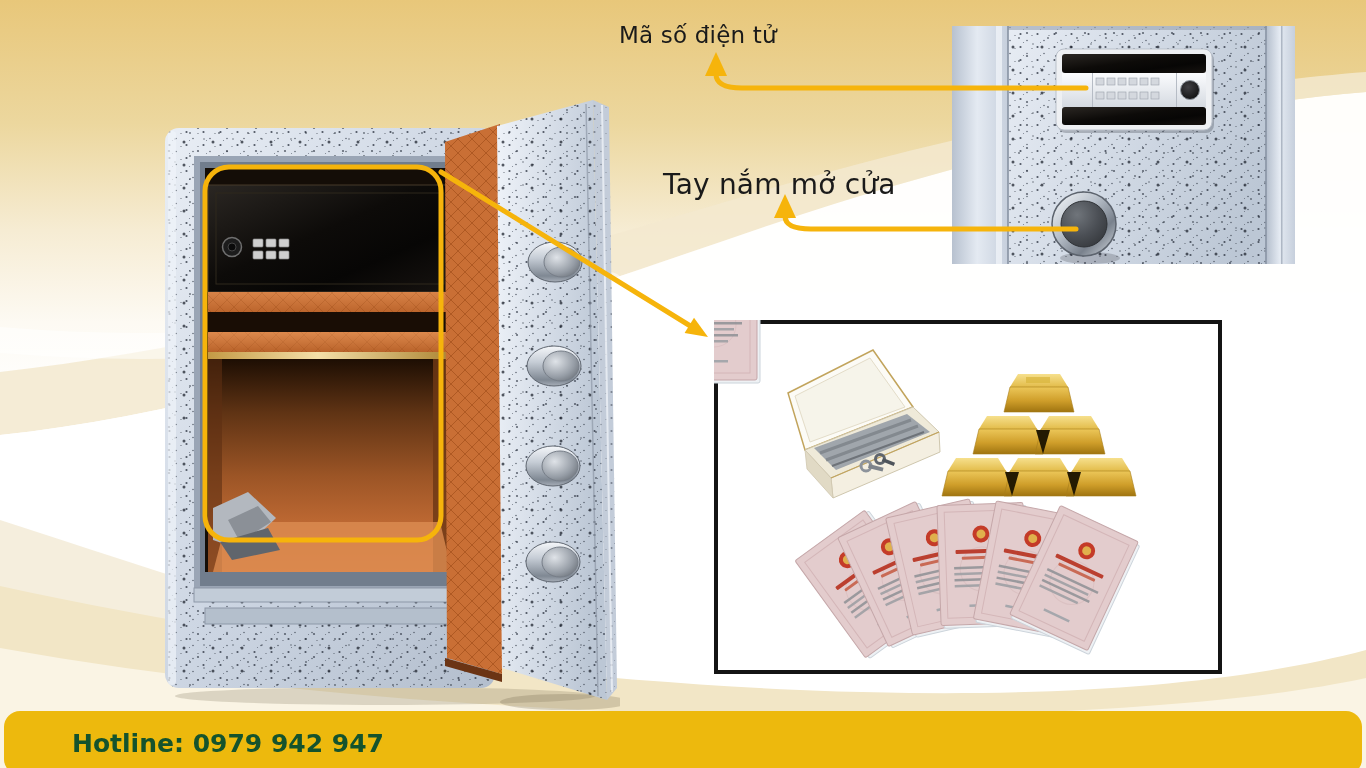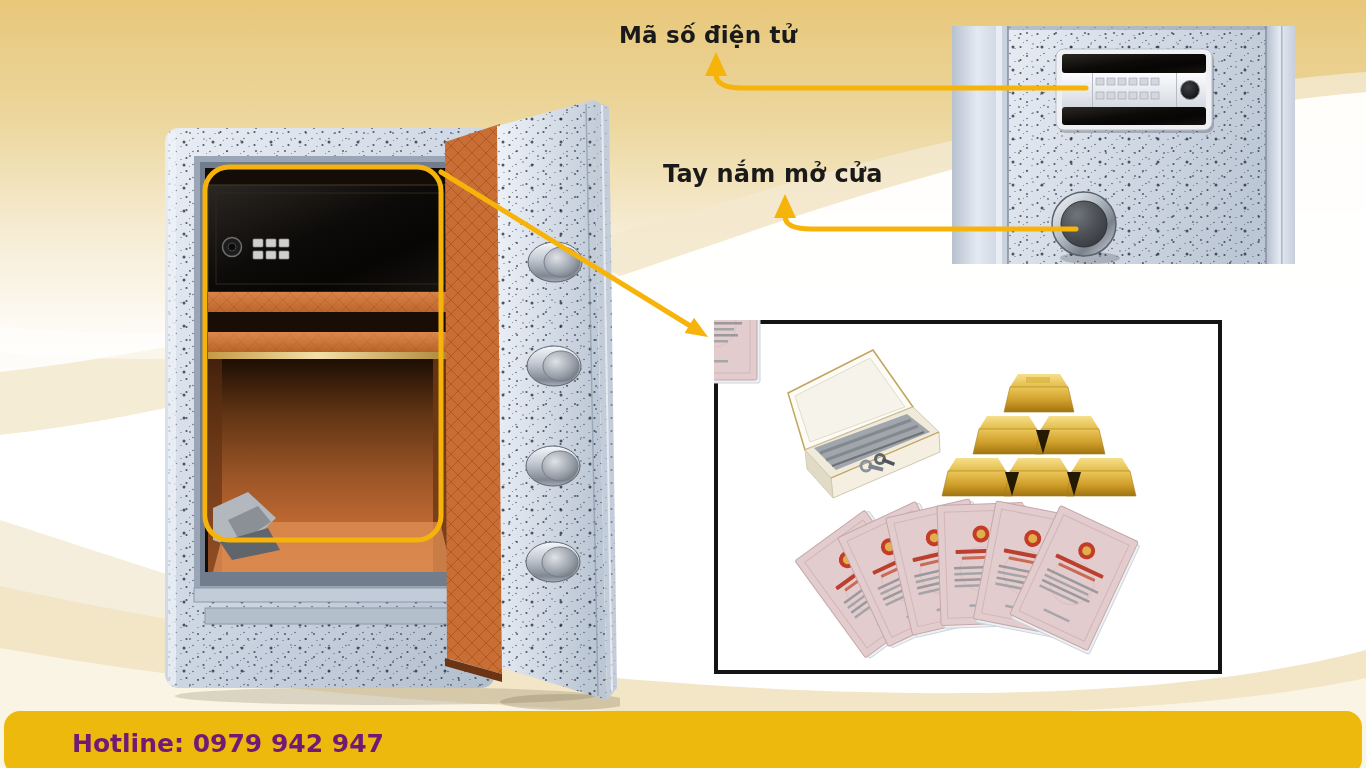--- a/index.html
+++ b/index.html
@@ -1,24 +1,24 @@
 <!DOCTYPE html>
 <html><head>
 <meta charset="utf-8">
 <style>
   html,body{margin:0;padding:0;width:1366px;height:768px;overflow:hidden;
     font-family:"DejaVu Sans","Liberation Sans",sans-serif;}
   .stage{position:relative;width:1366px;height:768px;overflow:hidden;
     background:linear-gradient(180deg,#e8c77a 0%,#ecd79e 16%,#f6ecd3 30%,#fdfaf3 42%,#ffffff 52%,#ffffff 100%);}
   .abs{position:absolute;}
-  .callout-label{position:absolute;font-weight:700;font-size:24px;color:#1a1a1a;letter-spacing:.2px;white-space:nowrap;}
+  .callout-label{position:absolute;font-weight:400;font-size:24px;color:#1a1a1a;letter-spacing:.2px;white-space:nowrap;}
   .footer-bar{position:absolute;left:4px;top:711px;width:1358px;height:64px;border-radius:16px;
     background:#EDB90D;display:flex;align-items:center;justify-content:space-between;
     padding:0 78px 0 68px;box-sizing:border-box;}
-  .footer-bar span{font-weight:700;font-size:25px;color:#701a75;white-space:nowrap;}
+  .footer-bar span{font-weight:700;font-size:25px;color:#14532d;white-space:nowrap;}
   svg{display:block;}
 </style>
 </head>
 <body>
 
 <div class="stage">
 
   <svg width="0" height="0" style="position:absolute">
     <defs>
       <pattern id="sp1" width="17" height="13" patternUnits="userSpaceOnUse">
@@ -321,21 +321,21 @@
       <rect x="112" y="89" width="144" height="18" rx="3" fill="url(#blackGloss)"></rect>
     </g>
     <g>
       <ellipse cx="140" cy="240" rx="30" ry="6" fill="rgba(40,40,50,.22)"></ellipse>
       <circle cx="134" cy="206" r="32" fill="url(#knobRing)" stroke="#5c636d" stroke-width="1.5"></circle>
       <circle cx="134" cy="206" r="23" fill="url(#knobFace)" stroke="#2e3135"></circle>
     </g>
   </svg>
 
   <div class="callout-label" style="left:619px;top:22px;font-size:23px">Mã số điện tử</div>
-  <div class="callout-label" style="left:663px;top:160px;font-size:24px">Tay nắm mở cửa</div>
+  <div class="callout-label" style="left:663px;top:168px;font-size:28px">Tay nắm mở cửa</div>
 
   <svg class="abs" style="left:0;top:0;pointer-events:none" width="1366" height="768" viewBox="0 0 1366 768">
     <g stroke="#F6B40B" stroke-width="5" fill="none" stroke-linecap="round">
       <rect x="205" y="167" width="236" height="373" rx="24"></rect>
       <path d="M716 74 Q716 88 742 88 L1086 88"></path>
       <path d="M785 216 Q785 229 811 229 L1076 229"></path>
       <path d="M441 172 L692 327"></path>
     </g>
     <g fill="#F6B40B" stroke="none">
       <polygon points="716,52 705,76 727,76"></polygon>

